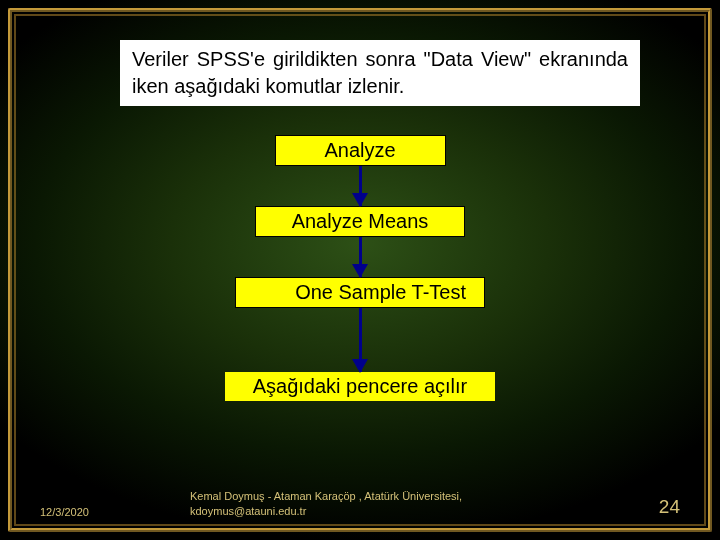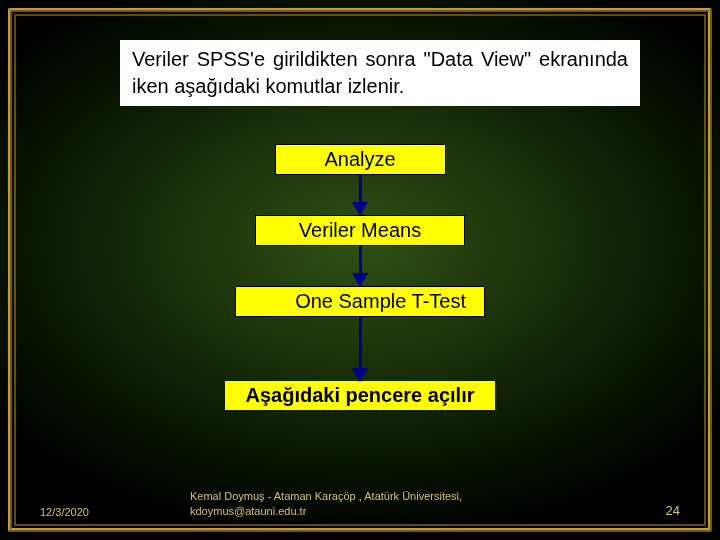--- a/index.html
+++ b/index.html
@@ -49,24 +49,24 @@
     text-justify: inter-word;
   }
   .box {
     background: #ffff00;
     border: 1.5px solid #000;
     color: #000;
     text-align: center;
     padding: 3px 18px;
     font-size: 20px;
   }
-  .box.analyze { width: 171px; margin-top: 38px; }
+  .box.analyze { width: 171px; margin-top: 29px; }
   .box.compare { width: 210px; }
   .box.onesample { width: 250px; text-align: right; }
-  .box.final { width: 270px; border: none; font-weight: bold; }
+  .box.final { width: 270px; border: none; }
   .arrow {
     width: 3px;
     background: #00008b;
     position: relative;
     flex-shrink: 0;
   }
   .arrow::after {
     content: "";
     position: absolute;
     bottom: -1px;
@@ -84,35 +84,35 @@
     bottom: 22px;
     left: 0; right: 0;
     display: flex;
     align-items: flex-end;
     font-size: 11px;
     color: #d4c178;
     padding: 0 40px;
   }
   .footer .date { width: 150px; text-align: left; }
   .footer .author { flex: 1; text-align: left; line-height: 1.3; }
-  .footer .page { width: 150px; text-align: right; font-size: 13px; }
+  .footer .page { width: 150px; text-align: right; font-size: 19px; }
 </style>
 </head>
 <body>
 
 <div class="slide">
   <div class="border-frame"></div>
 
   <div class="content">
     <div class="intro">Veriler SPSS'e girildikten sonra "Data View" ekranında iken aşağıdaki komutlar izlenir.</div>
 
     <div class="box analyze">Analyze</div>
     <div class="arrow a1"></div>
 
-    <div class="box compare">Veriler Means</div>
+    <div class="box compare">Analyze Means</div>
     <div class="arrow a2"></div>
 
     <div class="box onesample">One Sample T-Test</div>
     <div class="arrow a3"></div>
 
     <div class="box final">Aşağıdaki pencere açılır</div>
   </div>
 
   <div class="footer">
     <div class="date">12/3/2020</div>

